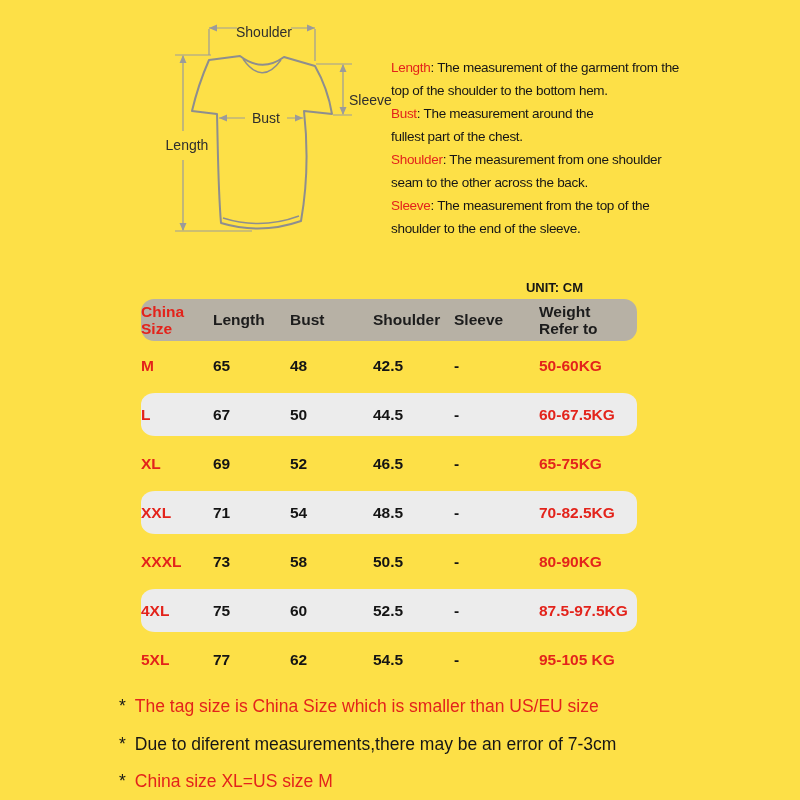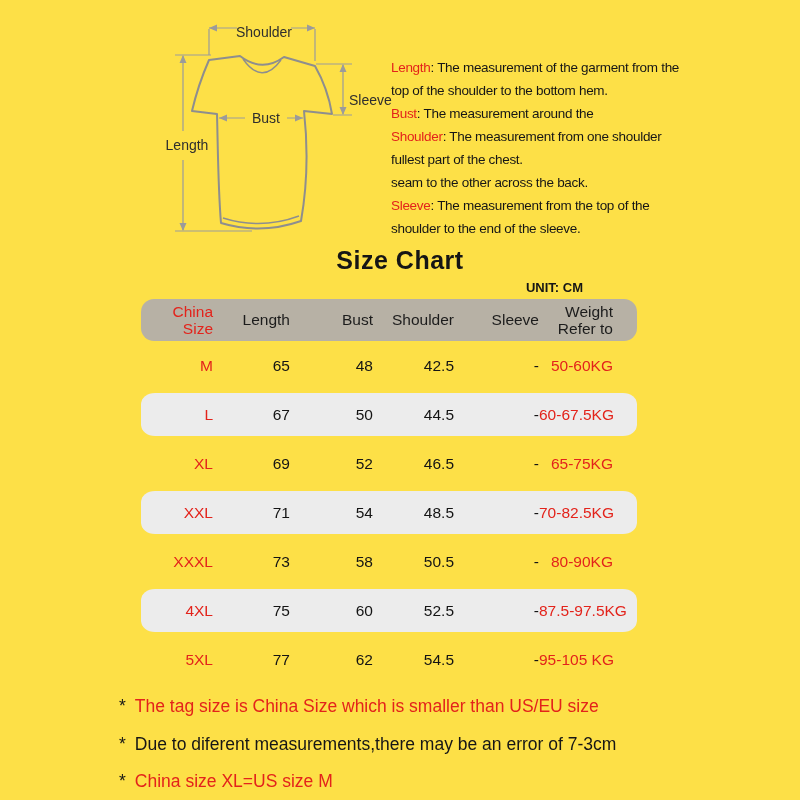--- a/index.html
+++ b/index.html
@@ -26,21 +26,21 @@
   
   .title { position:absolute; left:0; top:246px; width:800px; margin:0; text-align:center;
            font-size:25px; font-weight:bold; letter-spacing:0.5px; color:#151515; }
   .unit  { position:absolute; left:0; top:280px; width:563px; text-align:right;
            font-size:13px; font-weight:bold; color:#151515;padding-left:20px; }
 
   
   .size-table { position:absolute; left:141px; top:299px; width:496px; }
   .thead, .trow {
     display:grid; grid-template-columns:72px 77px 83px 81px 85px 98px;
-    align-items:center; text-align:right;
+    align-items:center; text-align:left;font-weight:bold;
   }
   .thead { height:42px; background:var(--header-bg,#b7b1a5); border-radius:13px;
            font-size:15.5px; color:#1c1c1c; }
   .th { line-height:1.12; }
   .th-red { color:var(--accent-red,#e3231b); }
   .hwrap-narrow  { display:inline-block; max-width:50px; }
   .hwrap-narrow2 { display:inline-block; max-width:60px; }
   .col-weight { box-sizing:border-box; padding-right:24px; }
   .trow { height:49px; font-size:15.5px; color:#141414; white-space:nowrap; }
   .trow.shaded { box-sizing:border-box; background:var(--stripe-bg,#ececec);
@@ -91,28 +91,27 @@
         <text class="svg-label" x="126" y="117" text-anchor="middle" dominant-baseline="middle" font-size="15">Bust</text>
         <text class="svg-label" x="209" y="99" dominant-baseline="middle" font-size="13">Sleeve</text>
       </g>
     </svg>
   </div>
 
   <div class="defs">
     <div class="def-line"><span class="def-term">Length</span><span>: The measurement of the garment from the</span></div>
     <div class="def-line">top of the shoulder to the bottom hem.</div>
     <div class="def-line"><span class="def-term">Bust</span><span>: The measurement around the</span></div>
+    <div class="def-line">fullest part of the chest.</div>
     <div class="def-line"><span class="def-term">Shoulder</span><span>: The measurement from one shoulder</span></div>
-    <div class="def-line">fullest part of the chest.</div>
     <div class="def-line">seam to the other across the back.</div>
     <div class="def-line"><span class="def-term">Sleeve</span><span>: The measurement from the top of the</span></div>
     <div class="def-line">shoulder to the end of the sleeve.</div>
   </div>
 
-  <h1 class="title">Size Chart</h1>
   <div class="unit">UNIT: CM</div>
 
   <div class="size-table">
     <div class="thead">
       <div class="th th-red"><span class="hwrap-narrow">China Size</span></div>
       <div class="th">Length</div>
       <div class="th">Bust</div>
       <div class="th">Shoulder</div>
       <div class="th">Sleeve</div>
       <div class="th col-weight"><span class="hwrap-narrow2">Weight Refer to</span></div>

